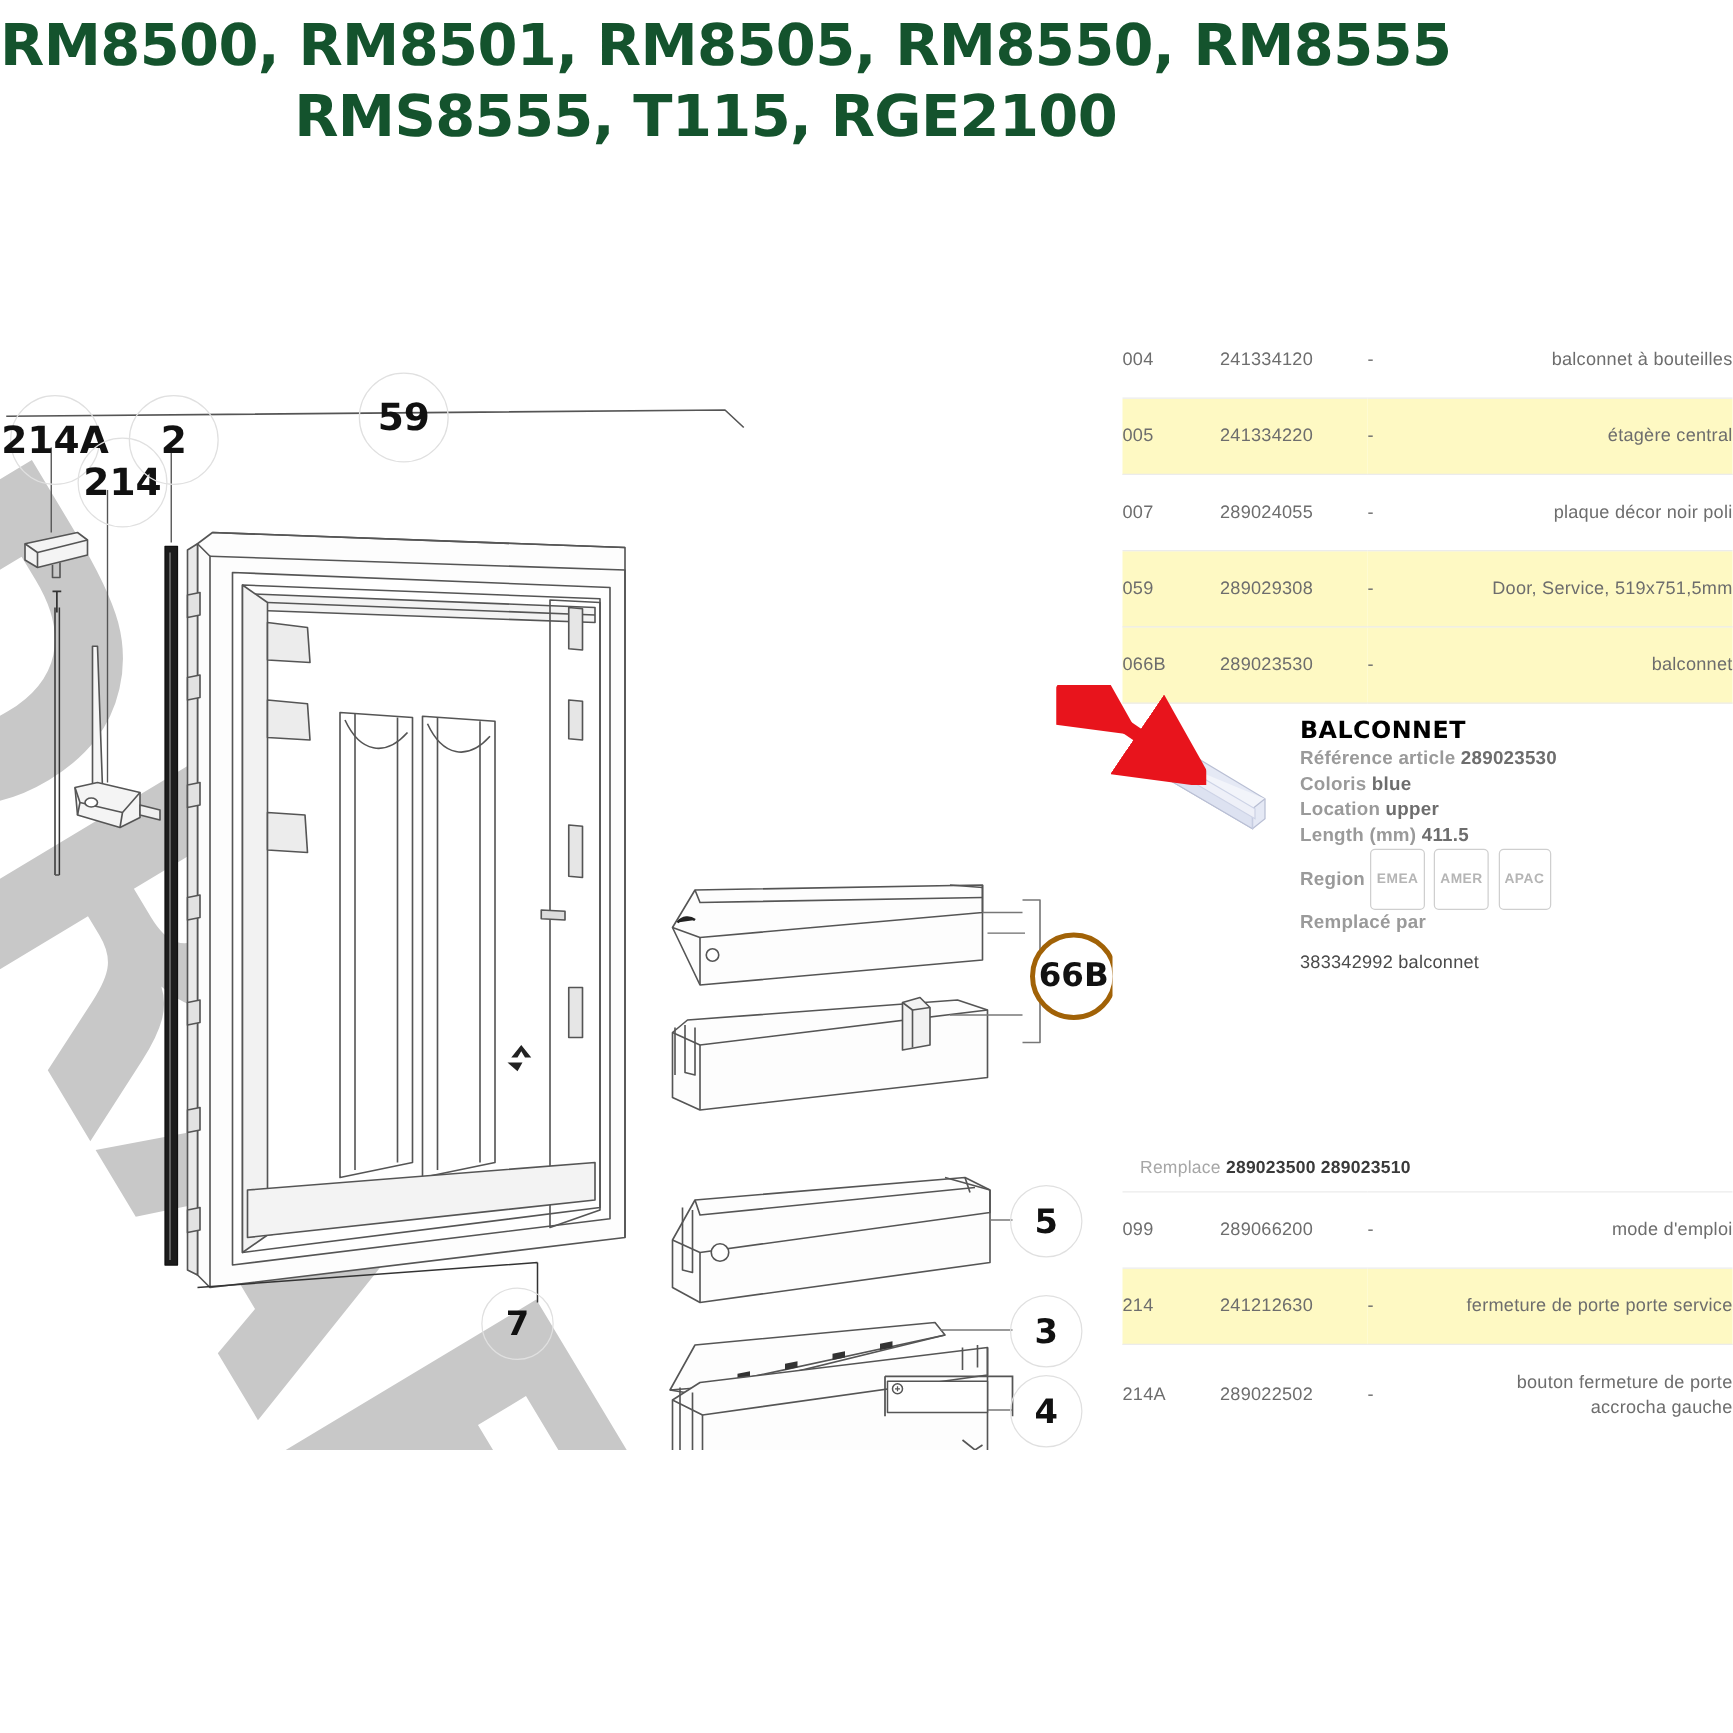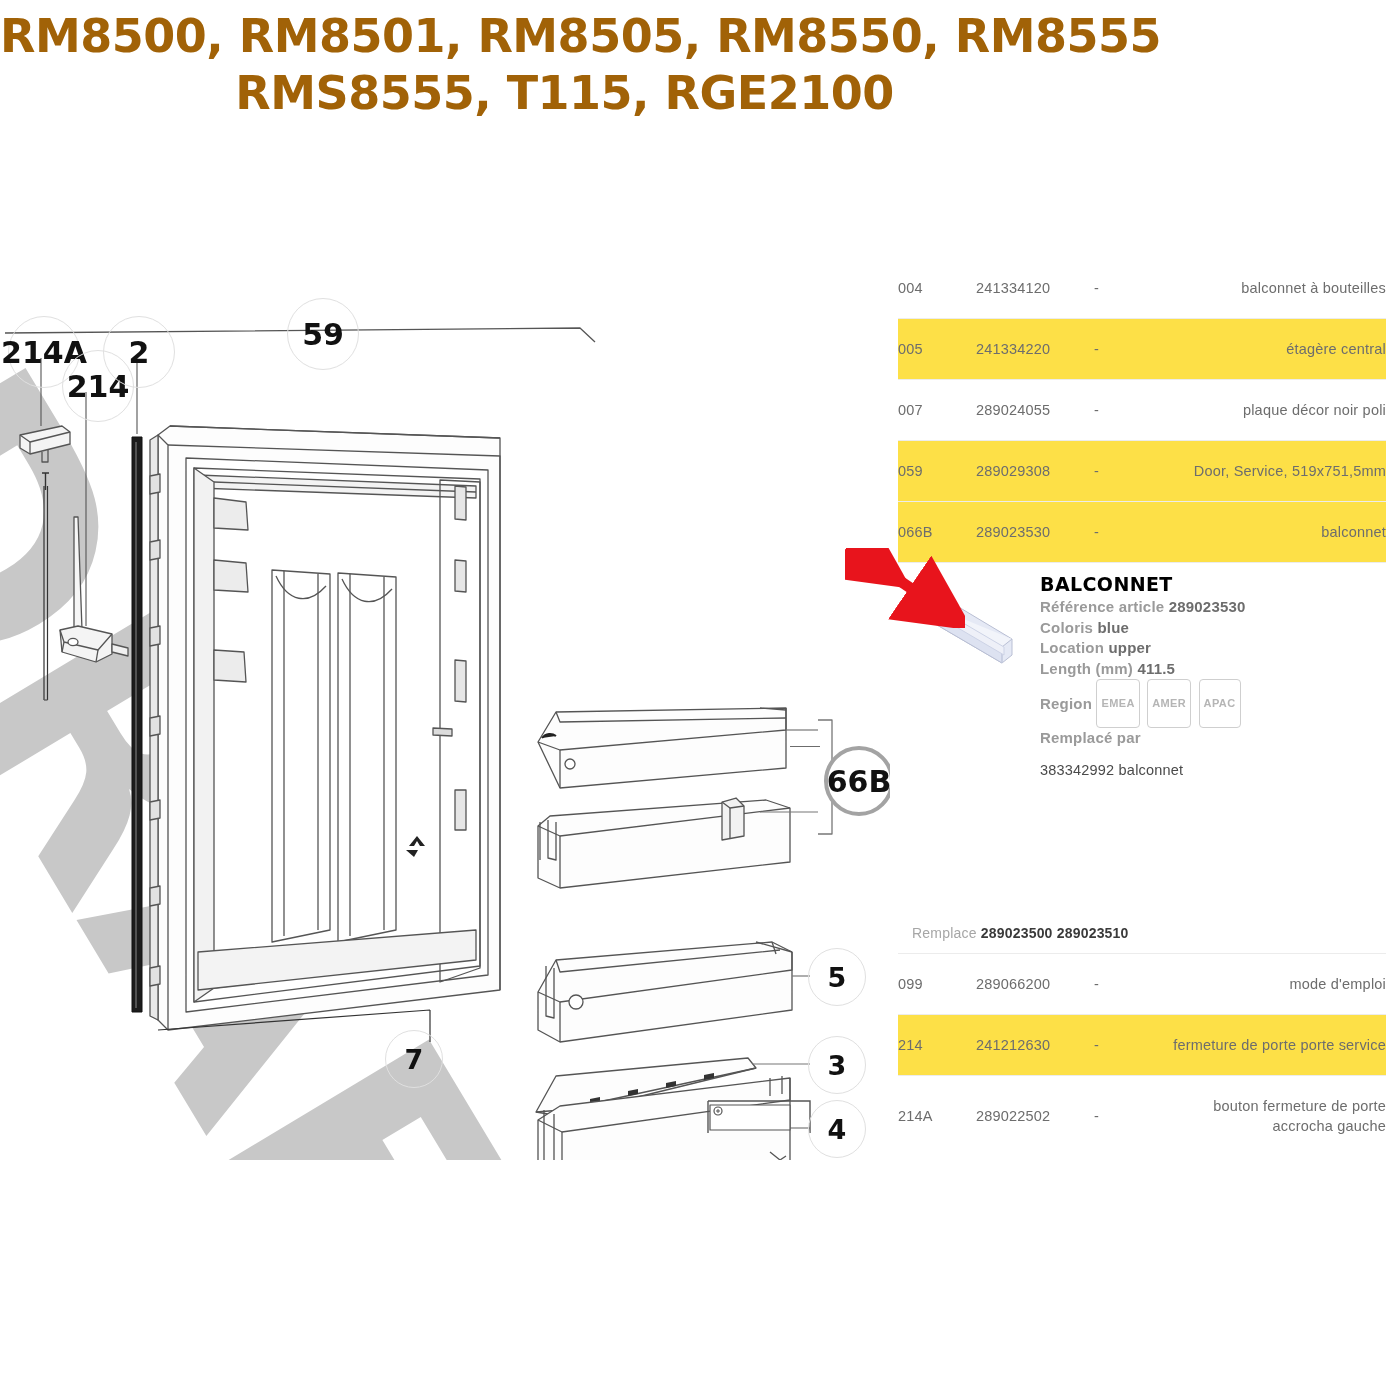--- a/index.html
+++ b/index.html
@@ -7,21 +7,21 @@
     width:1386px;height:1386px;
     background:#ffffff;
     font-family:"Liberation Sans", sans-serif;
     overflow:hidden;
     position:relative;
   }
   
   .title-block{
     position:absolute;left:0;top:8px;width:1129px;
     text-align:center;
-    color:#a16207;
+    color:#14532d;
     font-weight:bold;
     font-size:46px;
     line-height:57px;
     letter-spacing:-0.5px;
     font-family:"DejaVu Sans", sans-serif;
   }
   .title-line{display:block;white-space:nowrap;}
 
   
   .diagram-pane{
@@ -55,23 +55,23 @@
     background:transparent;
     display:flex;align-items:center;justify-content:center;
     font-weight:bold;
     color:#111;
     font-family:"DejaVu Sans", sans-serif;
     z-index:4;
   }
   .balloon.sm{width:56px;height:56px;font-size:27px;}
   .balloon.md{width:70px;height:70px;font-size:30px;}
   .balloon.hl{
-    border:4px solid #a3a3a3;
+    border:4px solid #a16207;
     background:#fff;
-    width:62px;height:62px;font-size:30px;
+    width:62px;height:62px;font-size:26px;
   }
 
   .leader{position:absolute;background:#6c6c6c;z-index:3;}
   .leader.h{height:1.4px;}
 
   
   .art{position:absolute;left:0;top:0;width:890px;height:930px;z-index:2;}
 
   
   .red-arrow{position:absolute;left:845px;top:548px;width:120px;height:80px;z-index:6;}
@@ -84,21 +84,21 @@
   table.parts td{
     font-size:14.5px;
     color:#6d6d6d;
     padding:20px 0;
     vertical-align:middle;
     border-top:1px solid #ececec;
     font-weight:400;
     letter-spacing:0.2px;
     margin-left:18px;
   }
-  table.parts tr.alt td{background:#fde047;}
+  table.parts tr.alt td{background:#fef9c3;}
   table.parts tr:first-child td{border-top:none;}
   td.c-pos{width:78px;padding-left:14px;}
   td.c-ref{width:118px;}
   td.c-dash{width:70px;}
   td.c-desc{padding-right:4px;line-height:20px;text-align:right;}
 
   
   tr.detail td{
     background:#ffffff;padding:0;border-top:1px solid #ececec;
   }

